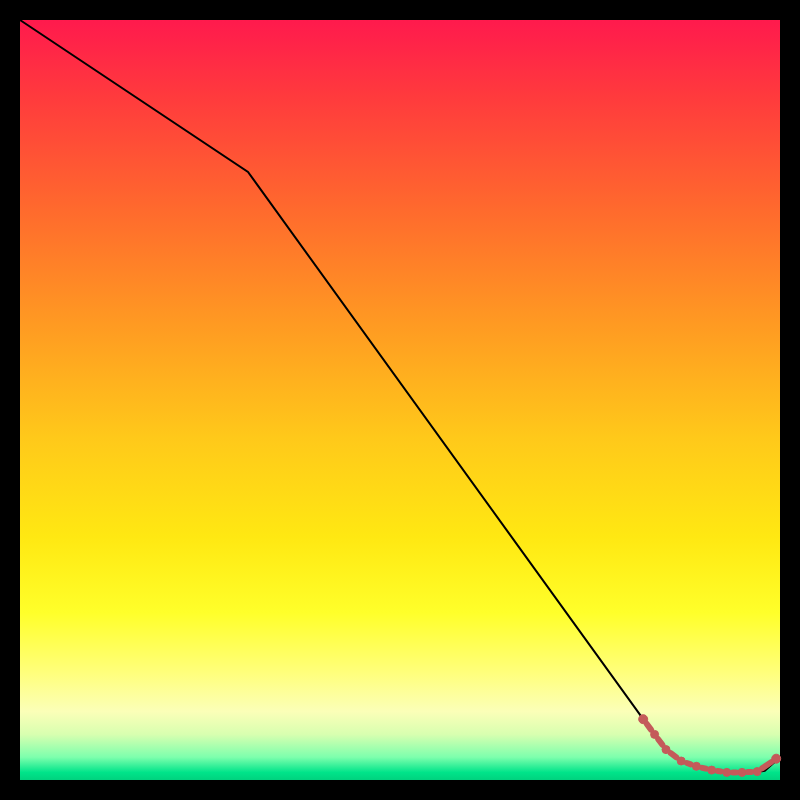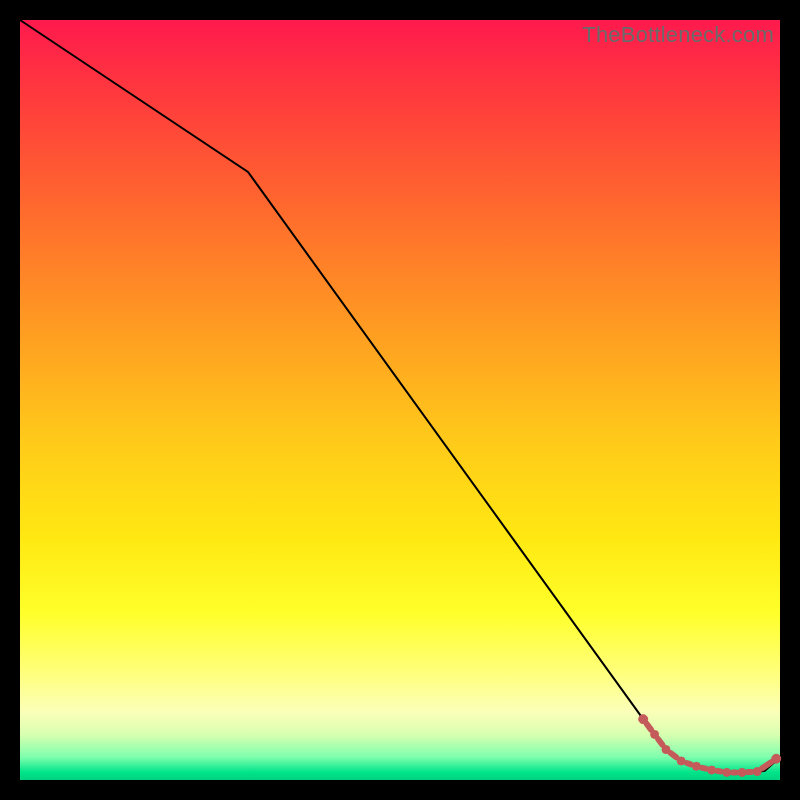--- a/index.html
+++ b/index.html
@@ -75,21 +75,20 @@
     stroke-width: 6;
     stroke-linecap: round;
   }
 </style>
 </head>
 <body>
 
 <div class="frame">
   <div class="gradient"></div>
 
-  <div class="watermark">TheBottleneck.com</div>
 
   <svg class="plot" viewBox="0 0 760 760">
     <path id="curve-path" class="curve" d="M0.0 0.0 L228.0 152.0 L623.2 699.2 L646.0 729.6 L668.8 744.8 L684.0 748.6 L699.2 752.4 L714.4 752.4 L729.6 752.4 L744.8 750.9 L760.0 737.2"></path>
     <g id="dash-group">
         <line x1="626.8" y1="704.0" x2="631.0" y2="709.6" class="dash"></line>
         <line x1="638.2" y1="719.2" x2="642.4" y2="724.8" class="dash"></line>
         <line x1="650.8" y1="733.2" x2="656.4" y2="737.4" class="dash"></line>
         <line x1="666.9" y1="743.0" x2="670.7" y2="744.3" class="dash"></line>
         <line x1="682.2" y1="747.8" x2="685.8" y2="748.7" class="dash"></line>
         <line x1="697.5" y1="751.0" x2="700.9" y2="751.5" class="dash"></line>

